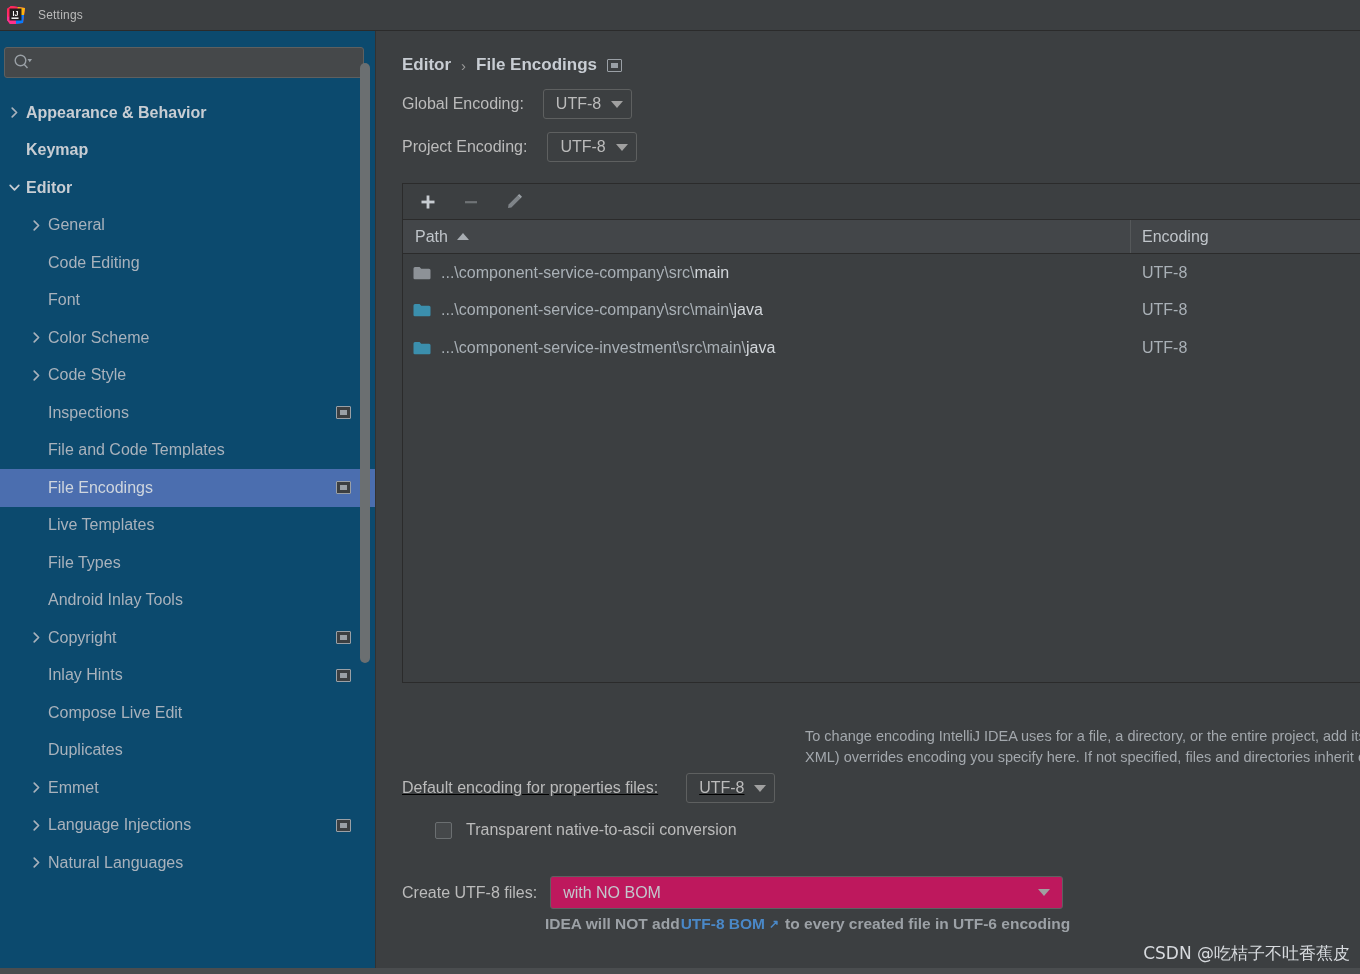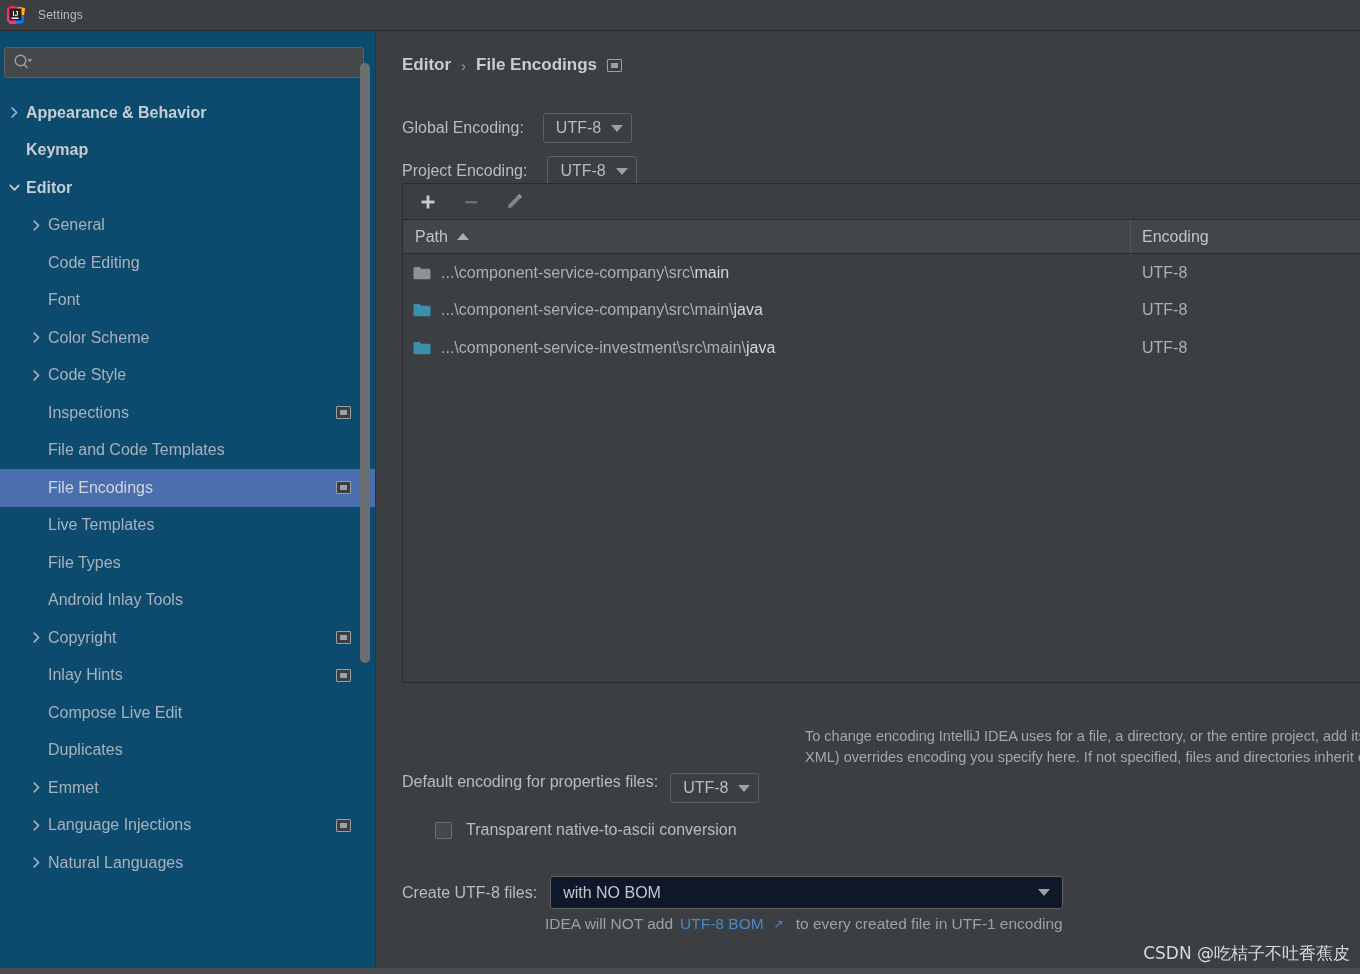--- a/index.html
+++ b/index.html
@@ -114,21 +114,21 @@
     background: #3c3f41;
     position: relative;
     border-radius: 1px;
   }
   .cfg-badge-sq::after {
     content: ""; position: absolute; left: 3px; top: 3px;
     width: 7px; height: 5px; background: #9aa0a6;
   }
 
   .enc-row {
-    position: absolute; display: flex; align-items: center; margin-top: 24px;
+    position: absolute; display: flex; align-items: center;
   }
   .enc-label { font-size: 16px; color: #bbbbbb; }
   .combo {
     background: #3c3f41;
     border: 1px solid #5e6060;
     border-radius: 3px;
     height: 30px;
     display: flex; align-items: center;
     padding: 0 8px 0 12px;
     gap: 10px;
@@ -187,45 +187,46 @@
   .folder { width: 18px; height: 14px; flex: 0 0 auto; }
   .path-text .tail { color: #d2d6da; }
 
   .desc {
     position: absolute; left: 428px; top: 695px;
     width: 960px;
     color: #a3a8ad; font-size: 14.5px; line-height: 21px;
     white-space: nowrap;
   }
 
-  .props-row { position: absolute; left: 25px; top: 742px; display: flex; gap: 12px; }
+  .props-row { position: absolute; left: 25px; top: 742px; display: flex; align-items: center; gap: 28px; text-decoration: underline; }
   .check-row { position: absolute; left: 58px; top: 790px; display: flex; align-items: center; gap: 14px; }
   .checkbox {
     width: 17px; height: 17px;
     border: 1px solid #6b6f71;
     border-radius: 2px;
     background: #45484a;
   }
   .check-label { font-size: 16px; color: #bbbbbb; }
 
   .bom-row { position: absolute; left: 25px; top: 845px; display: flex; align-items: center; gap: 13px; }
   .wide-combo {
     width: 513px; height: 33px;
-    background: #0f172a;
+    background: #be185d;
     border: 1px solid #5e6060;
     border-radius: 3px;
     display: flex; align-items: center; justify-content: space-between;
     padding: 0 12px;
     color: #c3c8cd; font-size: 16px;
   }
   .bom-hint {
     position: absolute; left: 168px; top: 884px;
     font-size: 15.5px; color: #9ca1a6;
-    display: flex; align-items: center; gap: 7px;
+    display: flex; align-items: center; gap: 1px;
     white-space: nowrap;
+    font-weight: bold;
   }
   .link { color: #4a88c7; }
   .ext-arrow { color: #4a88c7; font-size: 12px; margin-left: 3px; margin-right: 5px; }
 
   .watermark {
     position: absolute; right: 10px; top: 942px;
     font-size: 17px; color: #d7dade;
     font-family: "DejaVu Sans", sans-serif;
     white-space: nowrap;
   }
@@ -513,20 +514,20 @@
       <div class="wide-combo">
         <span>with NO BOM</span>
         <span class="caret"></span>
       </div>
     </div>
 
     <div class="bom-hint">
       <span>IDEA will NOT add </span>
       <span class="link">UTF-8 BOM</span>
       <span class="ext-arrow">↗</span>
-      <span>to every created file in UTF-1 encoding</span>
+      <span>to every created file in UTF-6 encoding</span>
     </div>
 
   </div>
 
   <div class="watermark">CSDN @吃桔子不吐香蕉皮</div>
   <div class="bottom-strip"></div>
 </div>
 
 </body></html>

